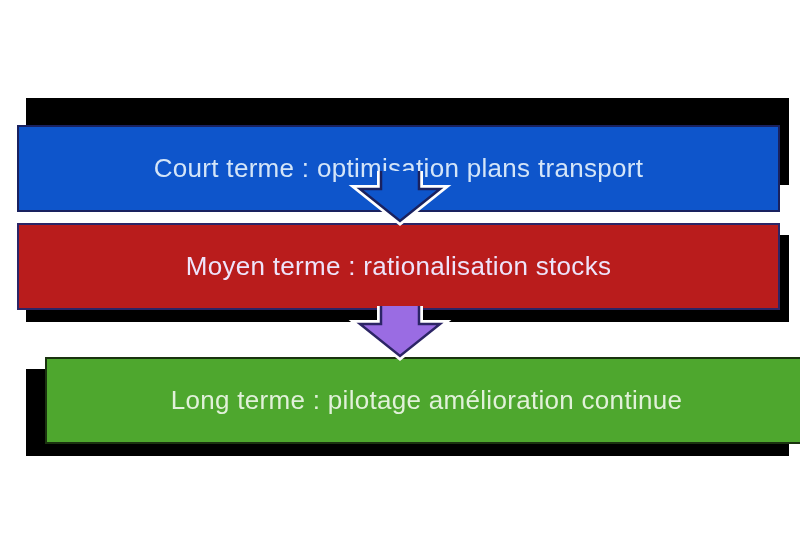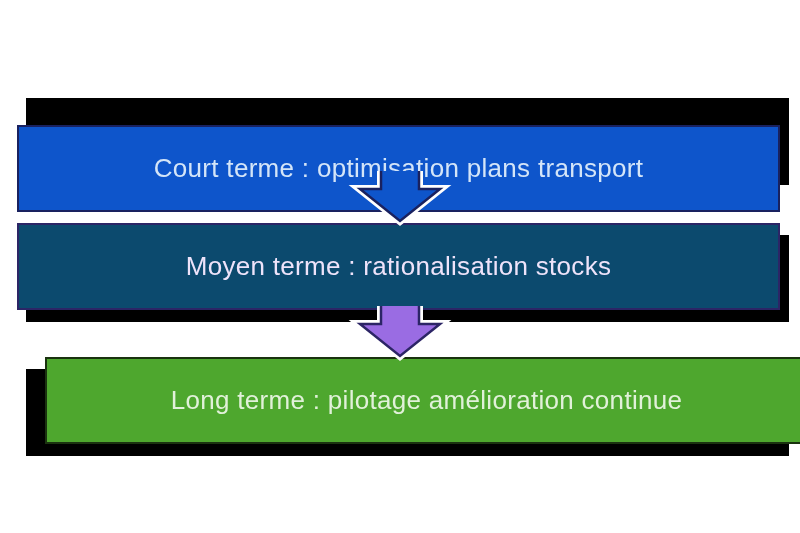--- a/index.html
+++ b/index.html
@@ -72,21 +72,21 @@
 <div class="canvas">
 
   <div class="shadow s1" style="background: rgb(0, 0, 0);"></div>
   <div class="shadow s2" style="background: rgb(0, 0, 0);"></div>
   <div class="shadow s3" style="background: rgb(0, 0, 0);"></div>
 
   <div class="box b1" style="background: rgb(14, 85, 203); border-color: rgb(25, 33, 95); color: rgb(212, 229, 248);">
     <span class="label">Court terme : optimisation plans transport</span>
   </div>
 
-  <div class="box b2" style="background: #0c4a6e; border-color: rgb(44, 37, 102); color: rgb(238, 227, 250);">
+  <div class="box b2" style="background: #b91c1c; border-color: rgb(44, 37, 102); color: rgb(238, 227, 250);">
     <span class="label">Moyen terme : rationalisation stocks</span>
   </div>
 
   <div class="box b3" style="background: rgb(78, 167, 46); border-color: rgb(26, 50, 15); color: rgb(225, 241, 217);">
     <span class="label">Long terme : pilotage amélioration continue</span>
   </div>
 
   <svg class="arrows" viewBox="0 0 800 533">
     <g>
       <path class="halo" d="M 381,171 L 381,189 L 360,189 L 400,221 L 440,189 L 419,189 L 419,171"></path>

